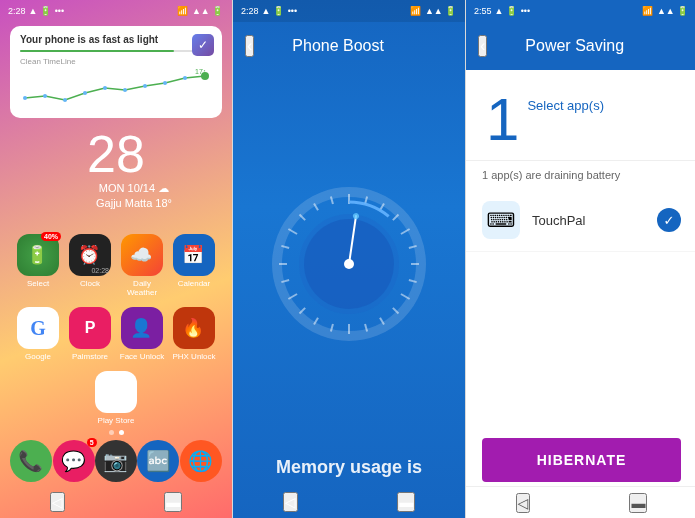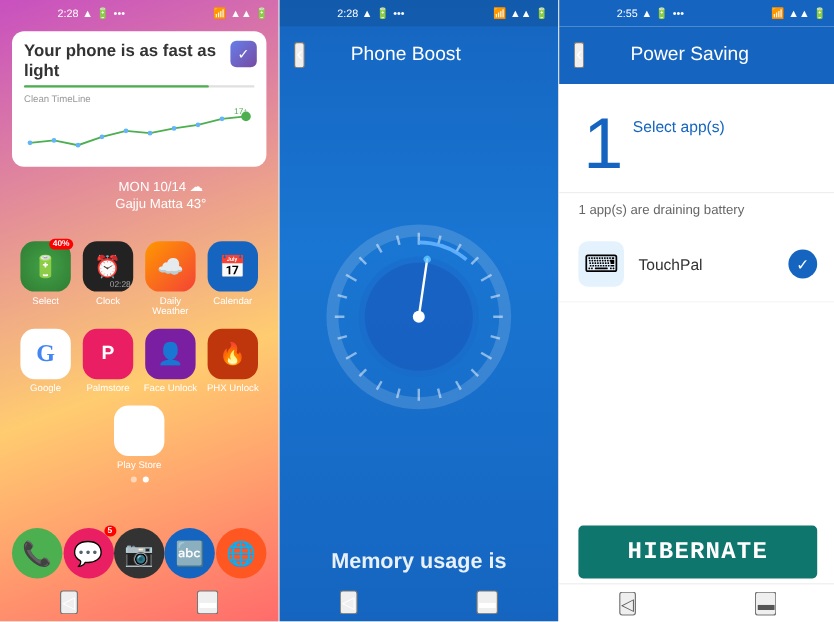--- a/index.html
+++ b/index.html
@@ -24,31 +24,31 @@
     .status-bar {
       height: 22px;
       display: flex;
       align-items: center;
       padding: 0 8px;
       font-size: 9px;
       color: white;
       justify-content: space-between;
     }
 
-    .status-left { display: flex; align-items: center; gap: 3px; margin-left: 40px; }
+    .status-left { display: flex; align-items: center; gap: 3px; }
     .status-right { display: flex; align-items: center; gap: 3px; }
 
     .notification-card {
       background: white;
       border-radius: 10px;
       margin: 4px 10px;
       padding: 8px 10px;
       position: relative;
     }
-    .notification-card h4 { font-size: 14px; font-weight: bold; color: #333; }
+    .notification-card h4 { font-size: 10px; font-weight: bold; color: #333; }
     .notification-card p { font-size: 8px; color: #666; margin-top: 2px; }
     .notification-card .brand { font-size: 8px; color: #999; margin-top: 4px; }
     .notif-icon {
       position: absolute;
       top: 8px; right: 8px;
       width: 22px; height: 22px;
       background: linear-gradient(135deg, #667eea, #764ba2);
       border-radius: 5px;
       display: flex; align-items: center; justify-content: center;
       color: white; font-size: 12px;
@@ -297,29 +297,28 @@
       color: white;
       font-size: 13px;
     }
 
     .hibernate-btn {
       position: absolute;
       bottom: 36px;
       left: 16px;
       right: 16px;
       height: 44px;
-      background: #0f766e;
+      background: #a21caf;
       border: none;
       border-radius: 4px;
       color: white;
-      font-size: 20px;
+      font-size: 14px;
       font-weight: bold;
       letter-spacing: 1px;
       cursor: pointer;
-      font-family: Liberation Mono, monospace;
     }
 
     .power-nav-bar {
       position: absolute;
       bottom: 0;
       left: 0; right: 0;
       height: 32px;
       display: flex;
       justify-content: space-around;
       align-items: center;
@@ -373,24 +372,25 @@
         <circle cx="85" cy="20" r="2" fill="#64B5F6"></circle>
         <circle cx="105" cy="22" r="2" fill="#64B5F6"></circle>
         <circle cx="125" cy="18" r="2" fill="#64B5F6"></circle>
         <circle cx="145" cy="15" r="2" fill="#64B5F6"></circle>
         <circle cx="165" cy="10" r="2" fill="#64B5F6"></circle>
       </svg>
     </div>
   </div>
 
   <div class="date-display">
+    <div class="day-num">28</div>
     <div class="day-info">
       <span>MON 10/14</span> ☁
     </div>
-    <div class="day-info">Gajju Matta 43°</div>
+    <div class="day-info">Gajju Matta 18°</div>
   </div>
 
   <div class="app-grid" style="margin-top:15px; grid-template-columns: repeat(4,1fr); gap:6px;">
     <div class="app-item">
       <div class="app-icon" style="background: radial-gradient(circle, #43A047, #2E7D32);">
         <span>🔋</span>
         <div class="badge">40%</div>
       </div>
       <span class="app-label">Select</span>
     </div>

